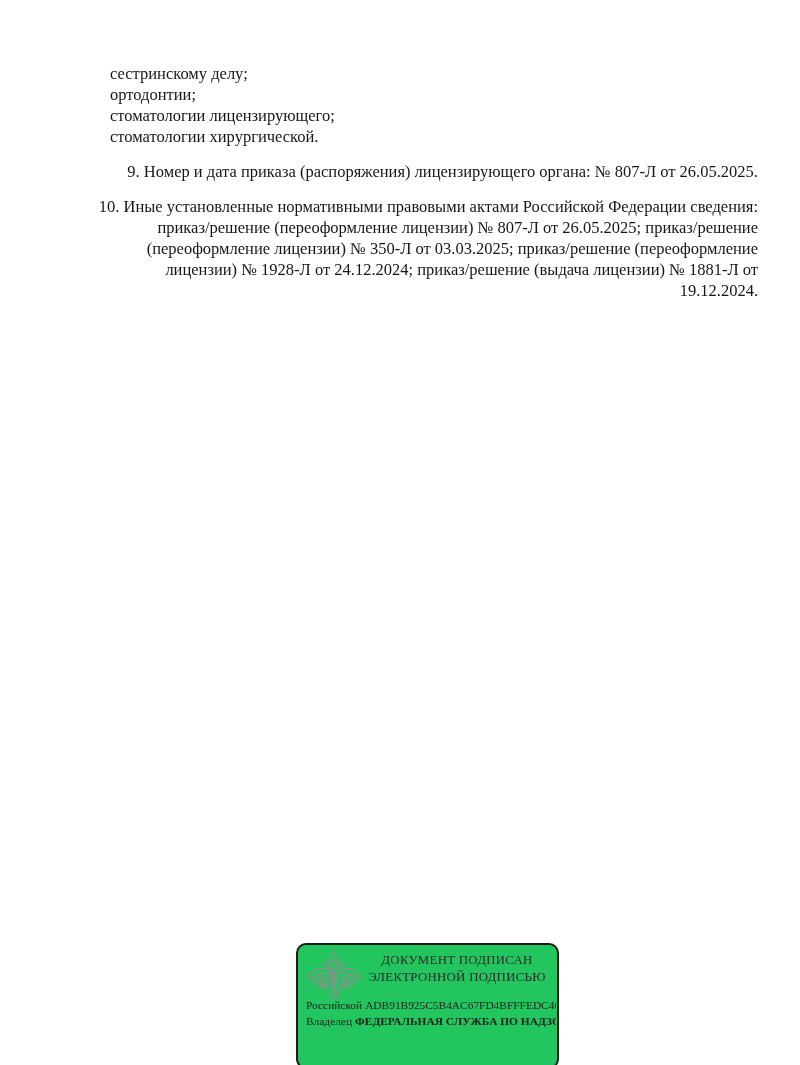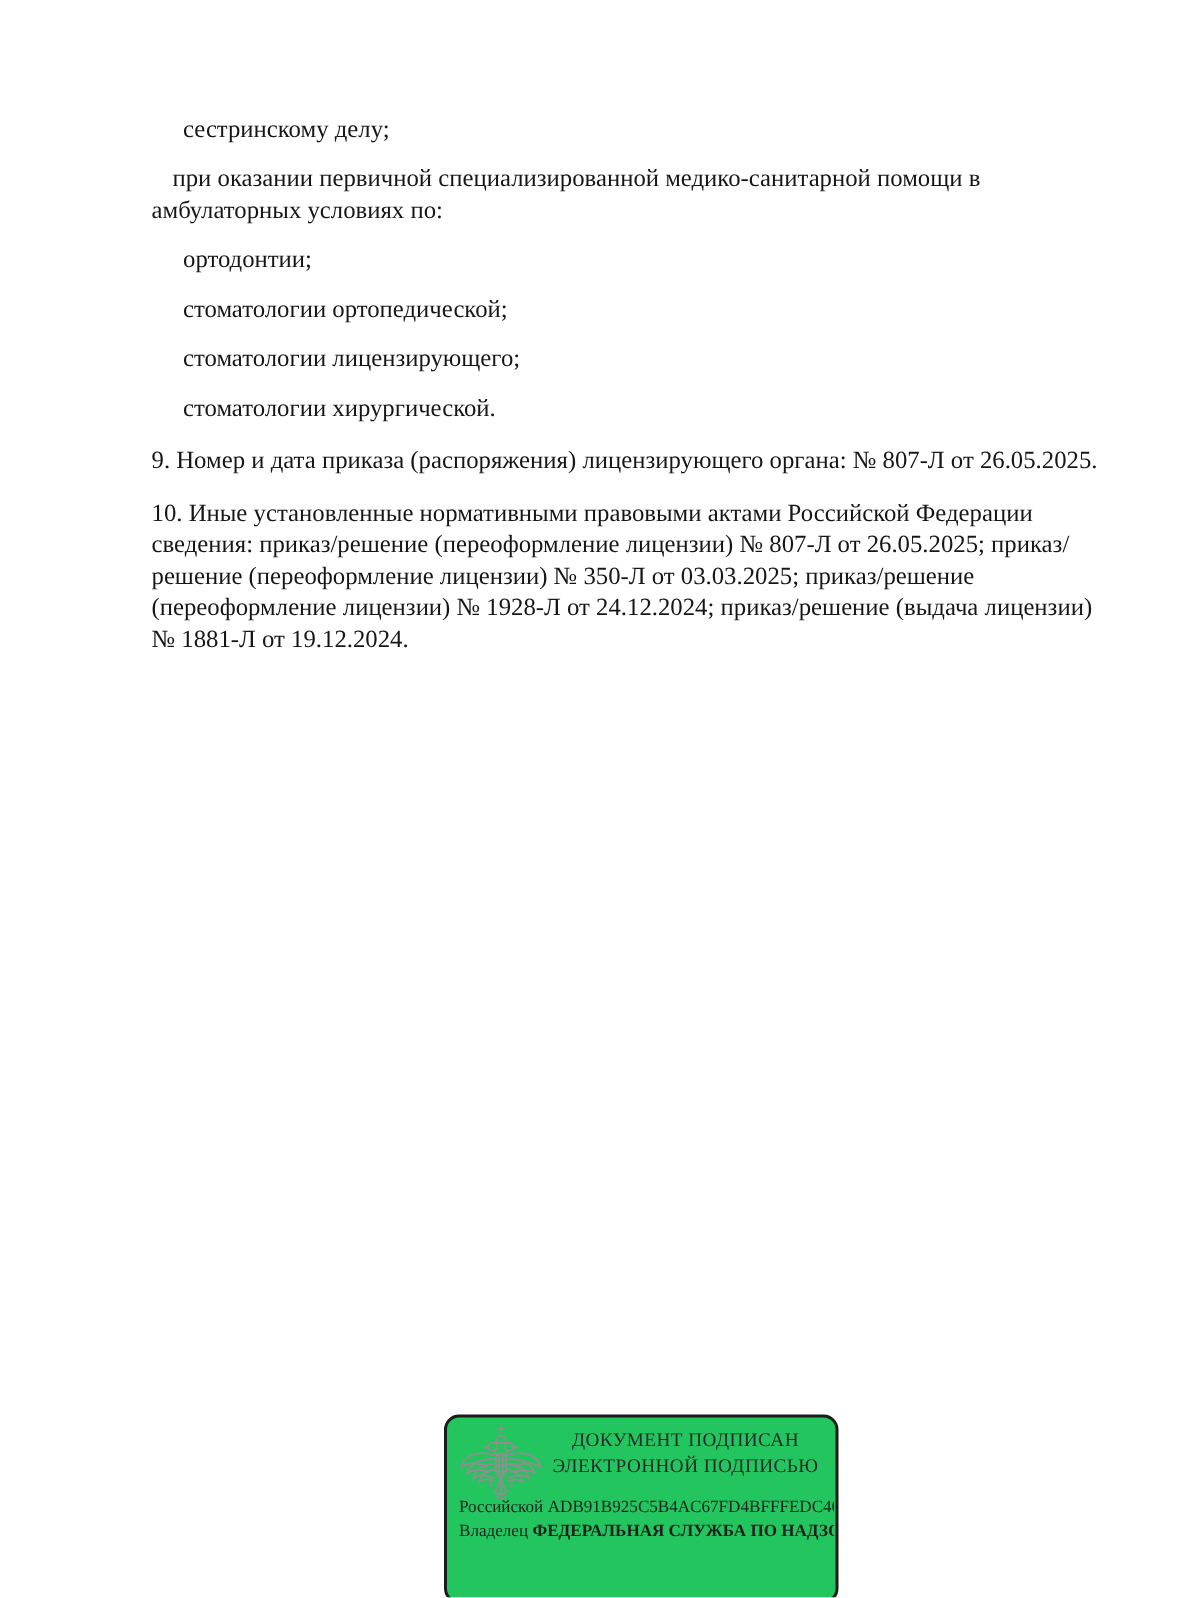--- a/index.html
+++ b/index.html
@@ -13,24 +13,24 @@
     overflow: hidden;
   }
   .body-text {
     position: absolute;
     left: 89px;
     top: 63px;
     width: 669px;
     font-size: 16.5px;
     line-height: 21px;
   }
-  .body-text p { margin: 12px; }
+  .body-text p { margin: 0; }
   .svc-line { padding-left: 21px; }
   .wrap-para { text-indent: 14px; }
-  .para-block { margin-top: 14px !important; }
+  .para-block { margin-top: 14px !important; text-align: right; }
 
   .stamp {
     position: absolute;
     left: 296px;
     top: 943px;
     width: 263px;
     height: 126px;
     box-sizing: border-box;
     border: 2.5px solid #1b1b1b;
     border-radius: 10px;
@@ -72,23 +72,21 @@
   .owner-value { font-weight: bold; margin-left: 3px; }
   .cert-value { margin-left: 3px; }
 </style>
 </head>
 <body>
 
 <div class="page">
 
   <div class="body-text">
     <p class="svc-line">сестринскому делу;</p>
-    <p class="wrap-para">при оказании первичной специализированной медико-санитарной помощи в амбулаторных условиях по:</p>
     <p class="svc-line">ортодонтии;</p>
-    <p class="svc-line">стоматологии ортопедической;</p>
     <p class="svc-line">стоматологии лицензирующего;</p>
     <p class="svc-line">стоматологии хирургической.</p>
     <p class="para-block">9. Номер и дата приказа (распоряжения) лицензирующего органа: № 807-Л от 26.05.2025.</p>
     <p class="para-block">10. Иные установленные нормативными правовыми актами Российской Федерации сведения: приказ/решение (переоформление лицензии) № 807-Л от 26.05.2025; приказ/решение (переоформление лицензии) № 350-Л от 03.03.2025; приказ/решение (переоформление лицензии) № 1928-Л от 24.12.2024; приказ/решение (выдача лицензии) № 1881-Л от 19.12.2024.</p>
   </div>
 
   <div class="stamp">
     <svg class="emblem" viewBox="0 0 60 56" xmlns="http://www.w3.org/2000/svg">
       <g fill="none" stroke="#8f8f8f" stroke-width="1.2" stroke-linecap="round">
 

